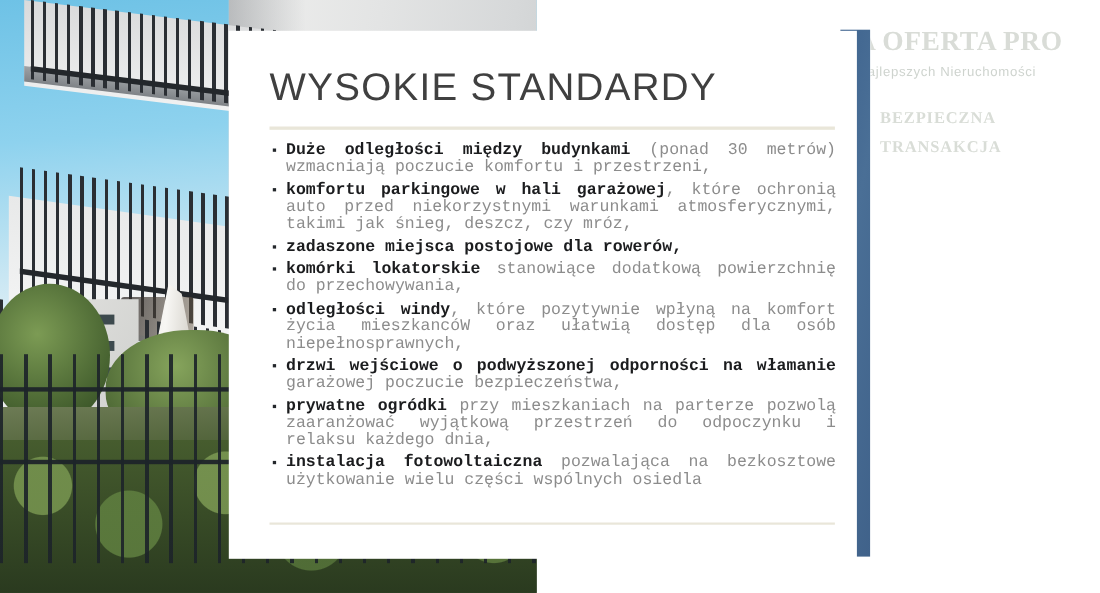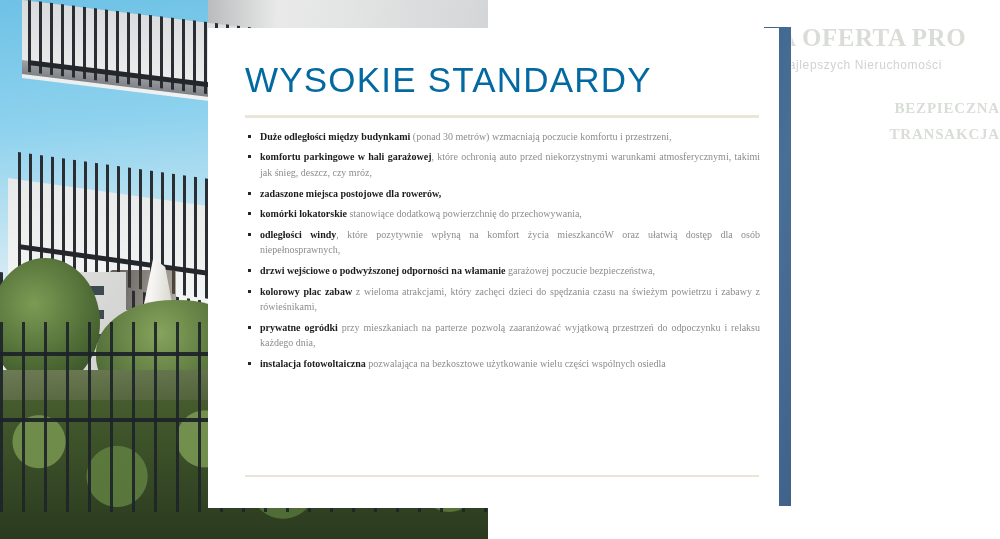--- a/index.html
+++ b/index.html
@@ -90,43 +90,43 @@
        background:linear-gradient(100deg,#d4d2cb,#b9b7b0);transform:skewY(-4deg);opacity:.8;}
 
   
   .wm{position:absolute;right:0;top:0;width:330px;height:180px;pointer-events:none;}
   .wm-title{position:absolute;left:0;top:24px;width:330px;text-align:center;
        font-family:"Liberation Serif", serif;font-weight:700;font-size:25px;letter-spacing:.5px;
        color:#d7dbd5;opacity:.95;white-space:nowrap;}
   .wm-sub{position:absolute;left:0;top:58px;width:330px;text-align:center;
        font-family:"Liberation Sans", sans-serif;font-size:12px;letter-spacing:.6px;
        color:#c9cfc9;opacity:.9;white-space:nowrap;}
-  .wm-badge{position:absolute;left:130px;top:95px;width:200px;text-align:right;
+  .wm-badge{position:absolute;left:130px;top:95px;width:200px;text-align:left;
        font-family:"Liberation Serif", serif;font-weight:700;font-size:15px;letter-spacing:.8px;
        color:#d9ddd7;line-height:26px;}
   .wm-shield{position:absolute;left:48px;top:88px;width:56px;height:62px;opacity:.75;}
 
   
   .bluebar{position:absolute;left:764px;top:27px;width:27px;height:479px;
        background:linear-gradient(100deg,#3f648f 0%,#4a6f96 40%,#40628a 100%);
        box-shadow:0 0 0 1px rgba(255,255,255,.5);}
 
   
   .card{position:absolute;left:208px;top:28px;width:571px;height:480px;background:#ffffff;}
 
   .card-inner{position:absolute;left:37px;top:30px;width:515px;}
   .title{font-family:"Liberation Sans", sans-serif;font-weight:300;font-size:35px;
-       letter-spacing:1.2px;color:#0369a1;line-height:1.28;margin:0;}
+       letter-spacing:1.2px;color:#404040;line-height:1.28;margin:0;}
   .rule{height:3px;background:#e9e6d9;margin-top:12px;width:514px;}
   .rule-bottom{position:absolute;left:245px;top:475px;width:514px;height:2px;background:#e9e6d9;}
 
   ul.features{list-style:none;margin:11px 0 0 0;padding:0;}
   ul.features li{position:relative;padding-left:15px;margin-bottom:5px;
-       font-size:10px;line-height:15.6px;color:#8c8c8c;text-align:justify;
-       font-family:Liberation Serif, serif;}
+       font-size:15px;line-height:15.6px;color:#8c8c8c;text-align:justify;
+       font-family:Liberation Mono, monospace;}
   ul.features li::before{content:"";position:absolute;left:3px;top:6px;
        width:3px;height:3px;background:#23272b;}
   ul.features li b{color:#1b1c1e;font-weight:700;}
 </style>
 </head>
 <body>
 
 <div id="stage">
 
   <div class="photo">
@@ -194,21 +194,20 @@
         <span>WYSOKIE STANDARDY</span><br>
       </h1>
       <div class="rule"></div>
       <ul class="features" id="feature-list">
           <li><b>Duże odległości między budynkami</b><span> (ponad 30 metrów) wzmacniają poczucie komfortu i przestrzeni,</span></li>
           <li><b>komfortu parkingowe w hali garażowej</b><span>, które ochronią auto przed niekorzystnymi warunkami atmosferycznymi, takimi jak śnieg, deszcz, czy mróz,</span></li>
           <li><b>zadaszone miejsca postojowe dla rowerów,</b><span></span></li>
           <li><b>komórki lokatorskie</b><span> stanowiące dodatkową powierzchnię do przechowywania,</span></li>
           <li><b>odległości windy</b><span>, które pozytywnie wpłyną na komfort życia mieszkancóW oraz ułatwią dostęp dla osób niepełnosprawnych,</span></li>
           <li><b>drzwi wejściowe o podwyższonej odporności na włamanie</b><span> garażowej poczucie bezpieczeństwa,</span></li>
-          <li><b>kolorowy plac zabaw</b><span> z wieloma atrakcjami, który zachęci dzieci do spędzania czasu na świeżym powietrzu i zabawy z rówieśnikami,</span></li>
           <li><b>prywatne ogródki</b><span> przy mieszkaniach na parterze pozwolą zaaranżować wyjątkową przestrzeń do odpoczynku i relaksu każdego dnia,</span></li>
           <li><b>instalacja fotowoltaiczna</b><span> pozwalająca na bezkosztowe użytkowanie wielu części wspólnych osiedla</span></li>
         </ul>
     </div>
   </div>
   <div class="rule-bottom"></div>
 
 </div>
 
 </body></html>

